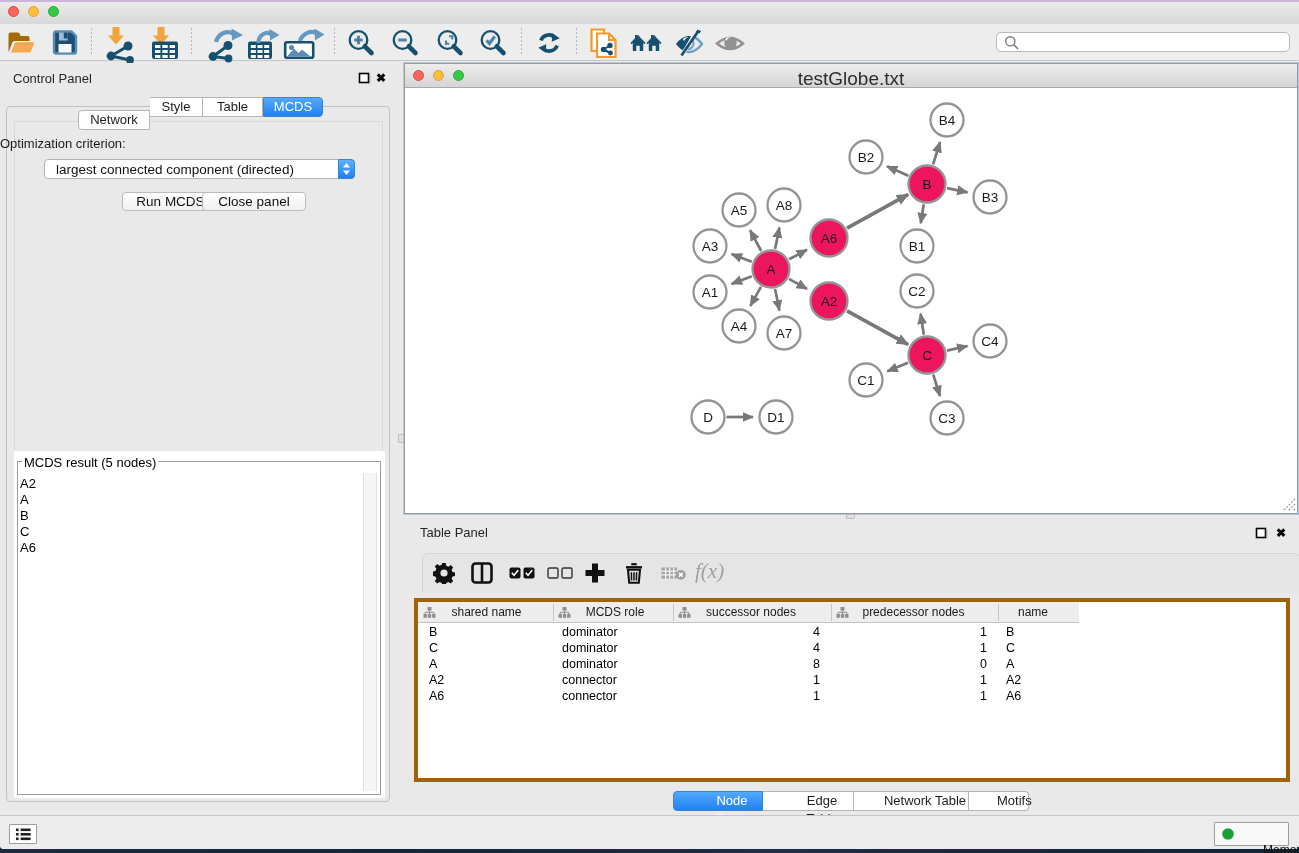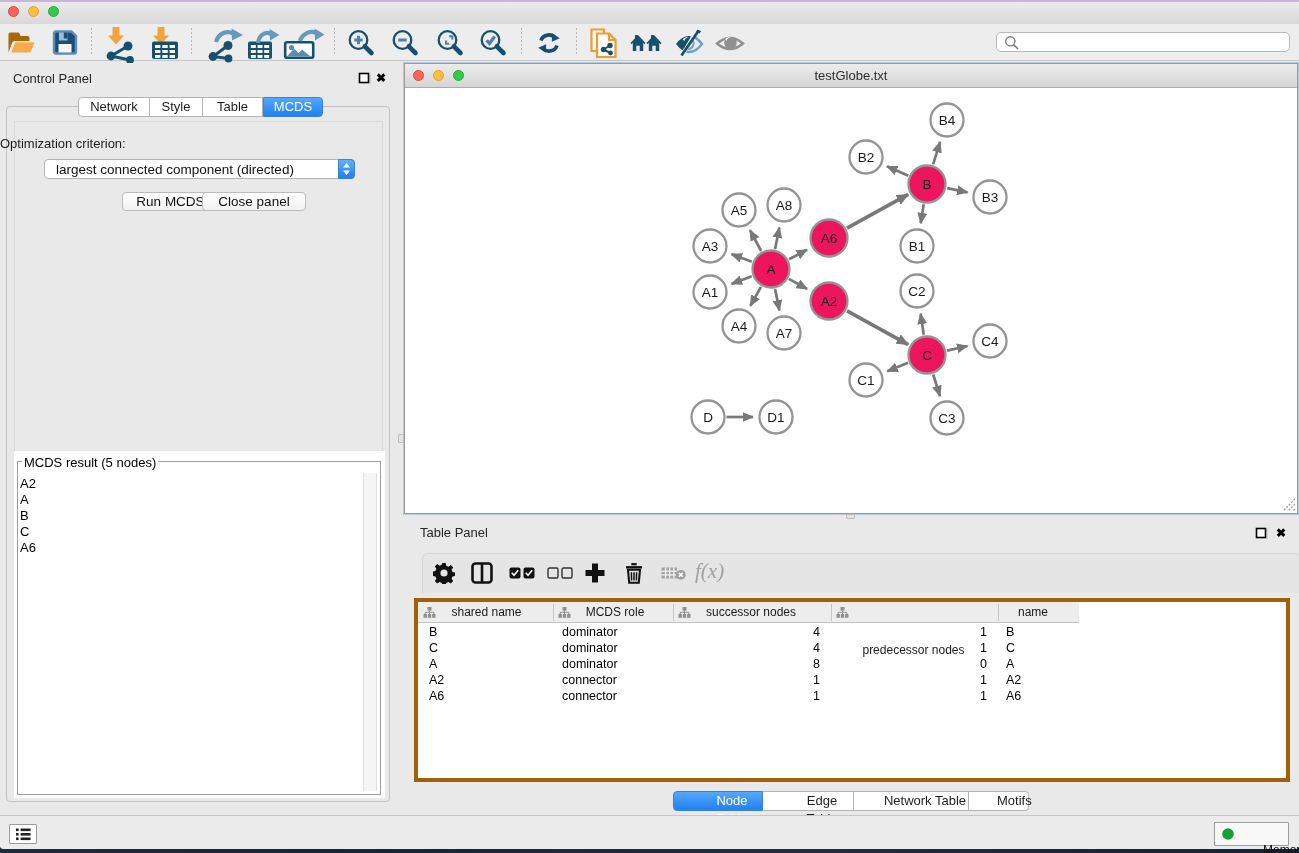--- a/index.html
+++ b/index.html
@@ -26,21 +26,21 @@
 #spinner{position:absolute;right:-1px;top:-1px;width:17px;height:20px;background:linear-gradient(#5fb0fd,#1f7ff2);border-radius:0 4px 4px 0;border:1px solid #3a82cf;}
 .btn{position:absolute;top:192px;height:19px;background:linear-gradient(#ffffff,#f1f1f1);border:1px solid #bcbcbc;border-radius:4px;font-size:13.5px;color:#111;text-align:center;line-height:17px;}
 #resultwhite{position:absolute;left:14px;top:451px;width:371px;height:347px;background:#fff;}
 #fieldset{position:absolute;left:17px;top:461px;width:364px;height:334px;border:1px solid #9d9d9d;}
 #fslegend2{position:absolute;left:22px;top:455px;background:#fff;padding:0 2px;font-size:13px;color:#000;}
 #mcdslist{position:absolute;left:20px;top:476px;width:344px;font-size:13px;color:#000;line-height:16px;}
 #listsb{position:absolute;left:363px;top:473px;width:14px;height:318px;background:#f5f5f5;border-left:1px solid #e0e0e0;border-right:1px solid #e0e0e0;}
 
 #netwin{position:absolute;left:404px;top:63px;width:894px;height:451px;background:#fff;border:1px solid #9a9a9a;box-shadow:0 0 0 1px rgba(90,140,200,0.35);}
 #nw-title{position:absolute;left:0;top:0;width:892px;height:24px;background:linear-gradient(#ececec,#d5d5d5);border-bottom:1px solid #ababab;}
-#nw-title .t{position:absolute;left:0;right:0;top:4px;text-align:center;font-size:13px;color:#2e2e2e;}
+#nw-title .t{position:absolute;left:0;right:0;top:4px;text-align:center;font-size:19px;color:#2e2e2e;}
 
 #tp-title{position:absolute;left:420px;top:525px;font-size:13px;color:#262626;}
 #tp-toolbar{position:absolute;left:414px;top:553px;width:879px;height:40px;background:#e5e5e5;border:1px solid #d4d4d4;border-bottom:none;border-radius:6px 6px 0 0;margin-left:8px;}
 #dtable{position:absolute;left:414px;top:598px;width:876px;height:184px;background:#fff;border:4px solid #a16207;}
 #thead{position:absolute;left:0;top:0;width:661px;height:21px;background:#ededed;border-bottom:1px solid #c2c2c2;}
 .th{position:absolute;top:0;height:20px;font-size:12px;color:#1a1a1a;text-align:center;line-height:20px;}
 .thsep{position:absolute;top:2px;height:17px;width:1px;background:#c6c6c6;}
 .cell{position:absolute;font-size:12.5px;color:#000;height:16px;line-height:16px;}
 .btab{position:absolute;top:791px;height:20px;border:1px solid #b4b4b4;background:#fff;font-size:13px;color:#1d1d1d;text-align:center;line-height:18px;padding-left:28px;}
 
@@ -215,21 +215,21 @@
     <line x1="9.7" y1="9.7" x2="14" y2="14" stroke="#7c7c7c" stroke-width="1.6"></line>
   </svg>
 <div id="cp-title">Control Panel</div>
 <svg class="abs" style="left:358px;top:72px;" width="13" height="13" viewBox="0 0 13 13">
     <rect x="1.5" y="1.5" width="9" height="9" fill="#fff" stroke="#000" stroke-width="1.6"></rect>
     <line x1="11.6" y1="2.5" x2="11.6" y2="11.4" stroke="#999" stroke-width="1.4"></line>
   </svg>
 <div class="winbtns" style="left:376px;top:71px;font-size:12px;font-weight:bold;">✖</div>
 <div id="cp-outer"></div>
 <div id="cp-inner"></div>
-<div class="tab" style="left:78px;width:72px;border-radius:4px 0 0 4px;">Network</div>
+<div class="tab" style="left:78px;width:72px;border-radius:4px 0 0 4px;margin-top:13px;">Network</div>
 <div class="tab" style="left:150px;width:53px;border-left:none;">Style</div>
 <div class="tab" style="left:203px;width:60px;border-left:none;">Table</div>
 <div class="tab tabsel" style="left:263px;width:60px;border-radius:0 4px 4px 0;">MCDS</div>
 <div id="optlabel">Optimization criterion:</div>
 <div id="dropdown">
     <div class="txt">largest connected component (directed)</div>
 <div id="spinner">
       <svg width="15" height="18" viewBox="0 0 15 18">
         <path d="M7.5 3 L11 7.5 H4z" fill="#fff"></path>
         <path d="M7.5 15 L11 10.5 H4z" fill="#fff"></path>
@@ -421,21 +421,21 @@
 <svg class="abs" style="left:418px;top:5px;" width="13" height="11" viewBox="0 0 13 11">
       <rect x="4.5" y="0" width="4" height="3.6" fill="#8f8f8f"></rect>
       <rect x="0.5" y="7" width="3.4" height="3.8" fill="#8f8f8f"></rect>
       <rect x="4.8" y="7" width="3.4" height="3.8" fill="#8f8f8f"></rect>
       <rect x="9.1" y="7" width="3.4" height="3.8" fill="#8f8f8f"></rect>
       <path d="M6.5 3.6 V5.3 M2.2 7 V5.3 H10.8 V7 M6.5 5.3 V7" stroke="#8f8f8f" fill="none"></path>
     </svg>
 <div class="th" style="left:8px;width:121px;">shared name</div>
 <div class="th" style="left:140px;width:114px;">MCDS role</div>
 <div class="th" style="left:261px;width:144px;">successor nodes</div>
-<div class="th" style="left:420px;width:151px;margin-top:38px;">predecessor nodes</div>
+<div class="th" style="left:420px;width:151px;">predecessor nodes</div>
 <div class="th" style="left:574px;width:82px;">name</div>
 <div class="cell" style="left:11px;top:22px;">B</div>
     <div class="cell" style="left:144px;top:22px;">dominator</div>
     <div class="cell" style="left:255px;top:22px;width:147px;text-align:right;">4</div>
     <div class="cell" style="left:413px;top:22px;width:156px;text-align:right;">1</div>
     <div class="cell" style="left:588px;top:22px;">B</div>
 <div class="cell" style="left:11px;top:38px;">C</div>
     <div class="cell" style="left:144px;top:38px;">dominator</div>
     <div class="cell" style="left:255px;top:38px;width:147px;text-align:right;">4</div>
     <div class="cell" style="left:413px;top:38px;width:156px;text-align:right;">1</div>

